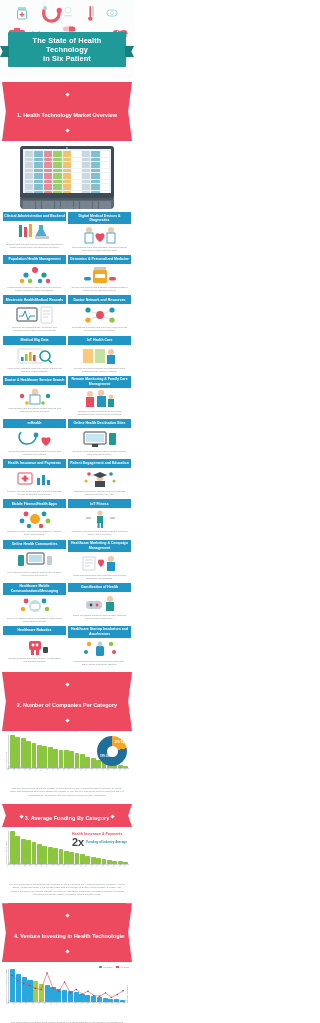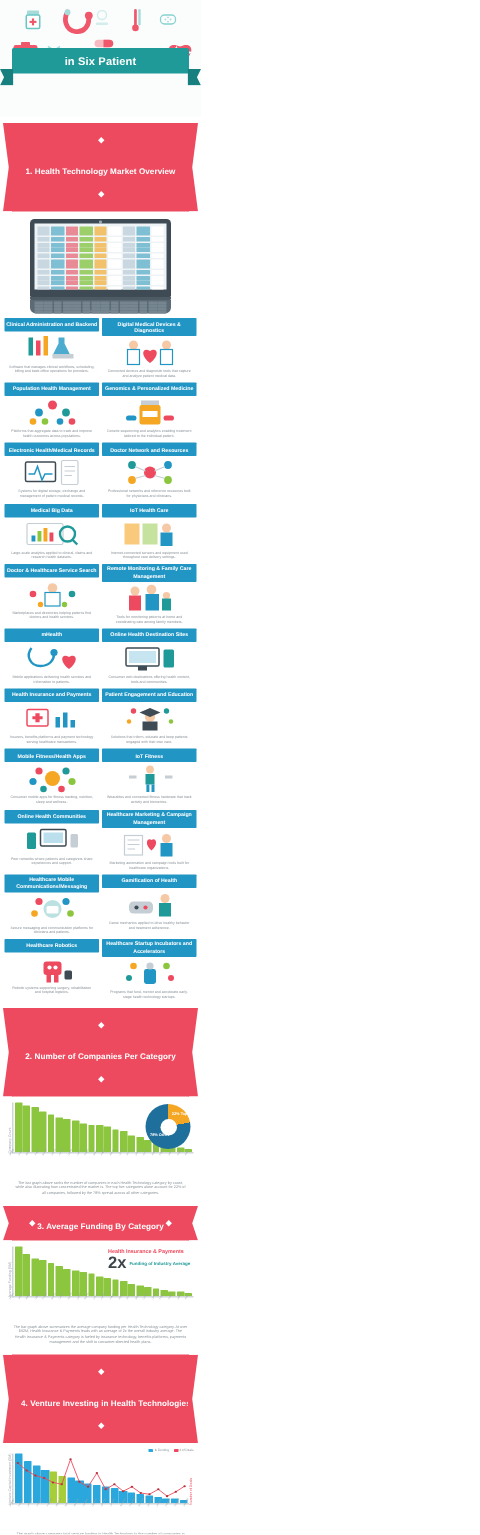--- a/index.html
+++ b/index.html
@@ -362,20 +362,21 @@
         <path d="M3 9h3l1.6-3 2.4 6 1.8-3h5" stroke="#ffffff" stroke-width="1.2" fill="none" stroke-linecap="round"></path>
       </svg>
       <svg class="doodle" style="left:62px;top:6px" width="12" height="12" viewBox="0 0 12 12">
         <circle cx="6" cy="4" r="3" fill="none" stroke="#cfeceb" stroke-width="1"></circle>
         <rect x="2" y="9" width="8" height="1.6" rx=".6" fill="#cfeceb"></rect>
       </svg>
     </div>
 
     <div class="ribbon-wrap">
       <div class="ribbon">
+        <div class="ribbon-title">The State of Health Technology</div>
         <div class="ribbon-title">in Six Patient</div>
       </div>
     </div>
   </div>
 
   <div class="banner">
     <span class="banner-diamond"></span><span class="banner-text">1. Health Technology Market Overview</span><span class="banner-diamond"></span>
   </div>
 
   <div class="laptop-zone">

